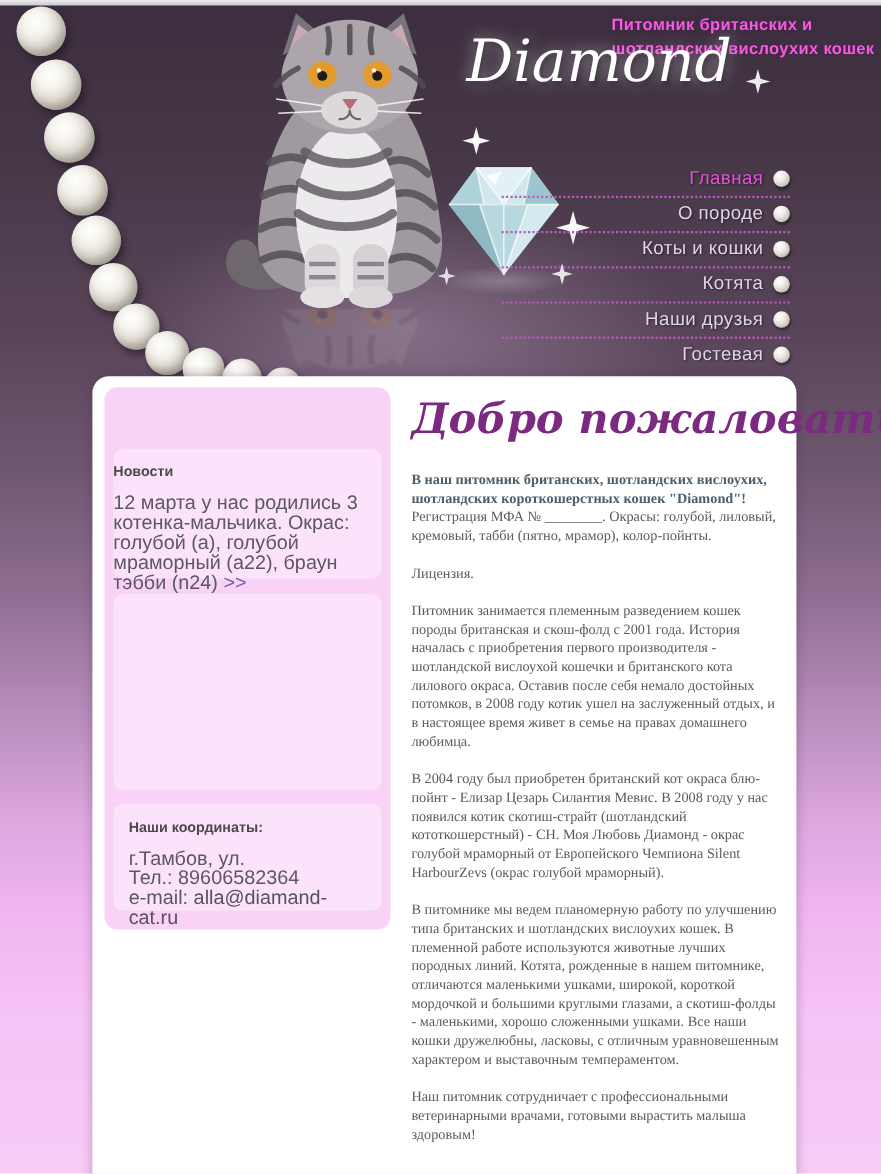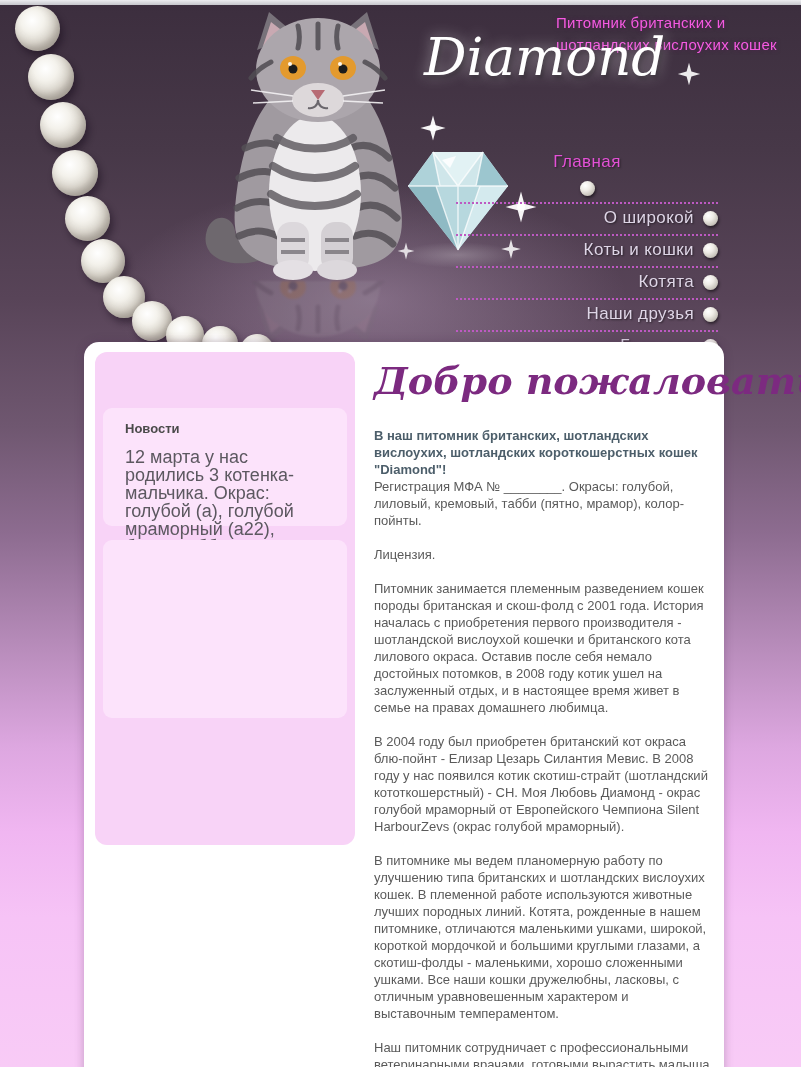--- a/index.html
+++ b/index.html
@@ -20,54 +20,54 @@
   .cat-wrap{position:absolute;left:193px;top:8px;width:250px;height:275px;z-index:2;}
   .cat-reflect{position:absolute;left:193px;top:281px;width:250px;height:66px;z-index:2;
     overflow:hidden;transform:scaleY(-1);opacity:.16;filter:blur(1.2px);}
   
   .diamond-wrap{position:absolute;left:398px;top:138px;width:120px;height:120px;z-index:3;}
   .diamond-shadow{position:absolute;left:398px;top:242px;width:120px;height:26px;border-radius:50%;
     background:radial-gradient(ellipse,rgba(255,255,255,.22),rgba(255,255,255,0) 70%);z-index:2;}
   #sparkles{position:absolute;left:0;top:0;width:801px;height:360px;z-index:6;pointer-events:none;}
   
   .tagline{position:absolute;left:556px;top:12px;width:240px;z-index:4;
-    font-size:15px;line-height:22px;font-weight:normal;letter-spacing:.3px;
+    font-size:15px;line-height:22px;font-weight:bold;letter-spacing:.3px;
     color:#f55ae1;text-shadow:0 0 4px rgba(90,20,90,.6);}
   .logo{position:absolute;left:424px;top:26px;width:360px;z-index:4;
     font-family:"DejaVu Serif",serif;font-style:italic;font-size:53px;color:#ffffff;
     text-shadow:0 0 14px rgba(255,255,255,.5),2px 3px 4px rgba(0,0,0,.4);}
   
   #nav{position:absolute;top:148px;right:83px;width:262px;z-index:7;}
   .nav-item{display:flex;justify-content:flex-end;align-items:center;gap:9px;
     padding:4px 0 6px 0;cursor:pointer;font-size:17px;letter-spacing:.4px;color:#ded5e6;
     text-shadow:1px 1px 2px rgba(0,0,0,.5);}
   .nav-item:not(:last-child){border-bottom:2px dotted #bd59c2;}
-  .nav-item.active{color:#e351d6;flex-direction:column;}
+  .nav-item.active{color:#e351d6;}
   .pearl-bullet{width:15px;height:15px;border-radius:50%;flex:0 0 15px;
     background:radial-gradient(circle at 35% 30%,#ffffff 0%,#efece6 35%,#c9c5bc 70%,#96928a 100%);
     box-shadow:1px 2px 3px rgba(0,0,0,.5);}
   
   #content-box{position:absolute;left:84px;top:342px;width:640px;height:760px;z-index:10;
     background:#ffffff;border-radius:15px;box-shadow:0 0 10px rgba(70,35,75,.3);}
   
   #sidebar-panel{position:absolute;left:11px;top:10px;width:260px;height:493px;
     background:#f8d3f7;border-radius:12px;}
   .side-inner{position:absolute;left:8px;width:244px;background:#fce3fb;border-radius:9px;box-sizing:border-box;}
-  #news-panel{top:56px;height:118px;padding:13px 22px;}
+  #news-panel{top:56px;height:118px;padding:13px 0;}
   #spacer-panel{top:188px;height:178px;}
   #contacts-panel{top:379px;height:97px;padding:13px 14px;}
   .side-title{font-size:13px;font-weight:bold;color:#4a4a4a;margin:0 0 12px 0;}
   .side-text{font-size:18px;line-height:18px;color:#5c5860;margin:0;}
   .more-link{color:#7a5ba6;cursor:pointer;}
   .email-link{color:#55525a;cursor:pointer;text-decoration:none;}
   
   #main-col{position:absolute;left:290px;top:16px;width:336px;}
   .script-heading{font-family:"DejaVu Serif",serif;font-style:italic;font-size:38px;
     color:#7c2a80;margin:0 0 24px 0;white-space:nowrap;}
-  .para{font-size:13px;line-height:17px;color:#5a5a5a;margin:0 0 17px 0;}
+  .para{font-size:13px;line-height:17px;color:#5a5a5a;margin:0 0 17px 0;font-family:Liberation Serif, serif;}
   .intro-bold{display:block;font-weight:bold;color:#4c5e6a;}
 </style>
 </head>
 <body>
 
 <div id="page">
   <div id="top-bar"></div>
   <div class="floor-glow"></div>
 
   <div class="cat-wrap">
@@ -242,21 +242,21 @@
     <div>шотландских вислоухих кошек</div>
   </div>
   <div class="logo">Diamond</div>
 
   <nav id="nav">
     <div class="nav-item active">
       <span>Главная</span>
       <span class="pearl-bullet"></span>
     </div>
     <div class="nav-item">
-      <span>О широкой</span>
+      <span>О породе</span>
       <span class="pearl-bullet"></span>
     </div>
     <div class="nav-item">
       <span>Коты и кошки</span>
       <span class="pearl-bullet"></span>
     </div>
     <div class="nav-item">
       <span>Котята</span>
       <span class="pearl-bullet"></span>
     </div>
@@ -272,20 +272,28 @@
 
   <div id="content-box">
 
     <div id="sidebar-panel">
       <div id="news-panel" class="side-inner">
         <p class="side-title">Новости</p>
         <p class="side-text"><span>12 марта у нас родились 3 котенка-мальчика. Окрас: голубой (а), голубой мраморный (а22), браун тэбби (n24)</span>
           <span class="more-link">&gt;&gt;</span></p>
       </div>
       <div id="spacer-panel" class="side-inner"></div>
+      <div id="contacts-panel" class="side-inner">
+        <p class="side-title">Наши координаты:</p>
+        <p class="side-text">
+          <span>г.Тамбов, ул.</span><br>
+          <span>Тел.: 89606582364</span><br>
+          <span>e-mail: </span><a class="email-link">alla@diamand-cat.ru</a>
+        </p>
+      </div>
     </div>
 
     <div id="main-col">
       <h1 class="script-heading">Добро пожаловать</h1>
       <p class="para">
         <span class="intro-bold">В наш питомник британских, шотландских вислоухих, шотландских короткошерстных кошек "Diamond"!</span>
         <span>Регистрация МФА № ________. Окрасы: голубой, лиловый, кремовый, табби (пятно, мрамор), колор-пойнты.</span>
       </p>
       <p class="para">Лицензия.</p>
       <p class="para">Питомник занимается племенным разведением кошек породы британская и скош-фолд с 2001 года. История началась с приобретения первого производителя - шотландской вислоухой кошечки и британского кота лилового окраса. Оставив после себя немало достойных потомков, в 2008 году котик ушел на заслуженный отдых, и в настоящее время живет в семье на правах домашнего любимца.</p>

